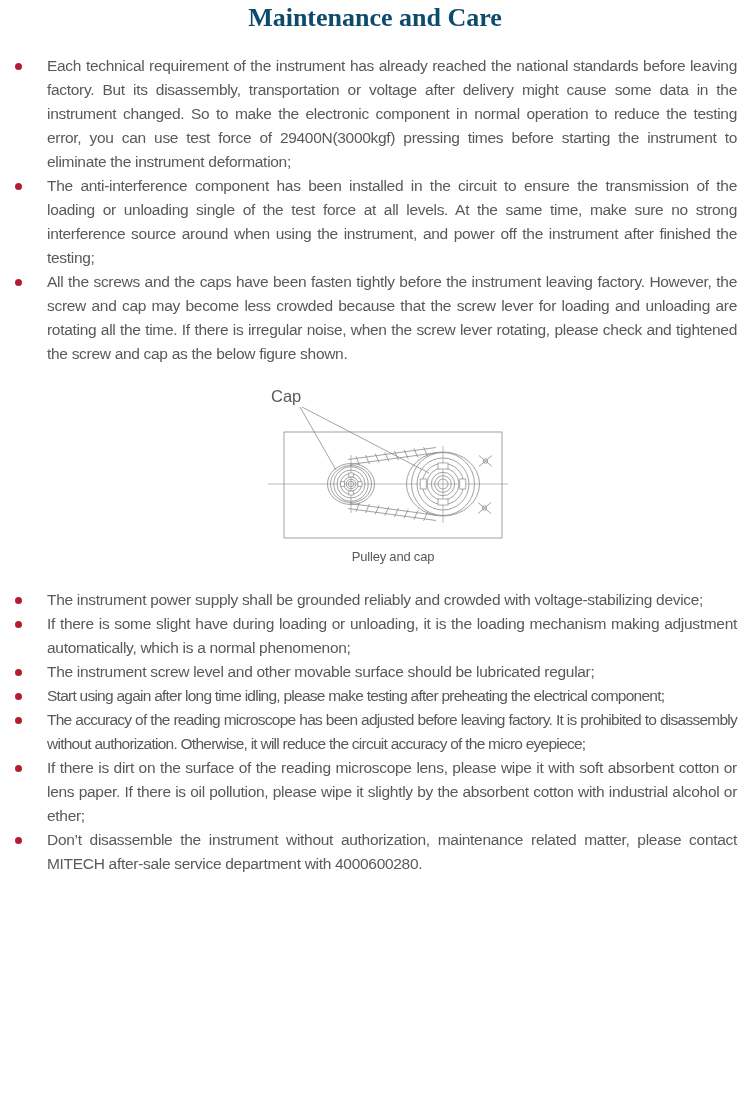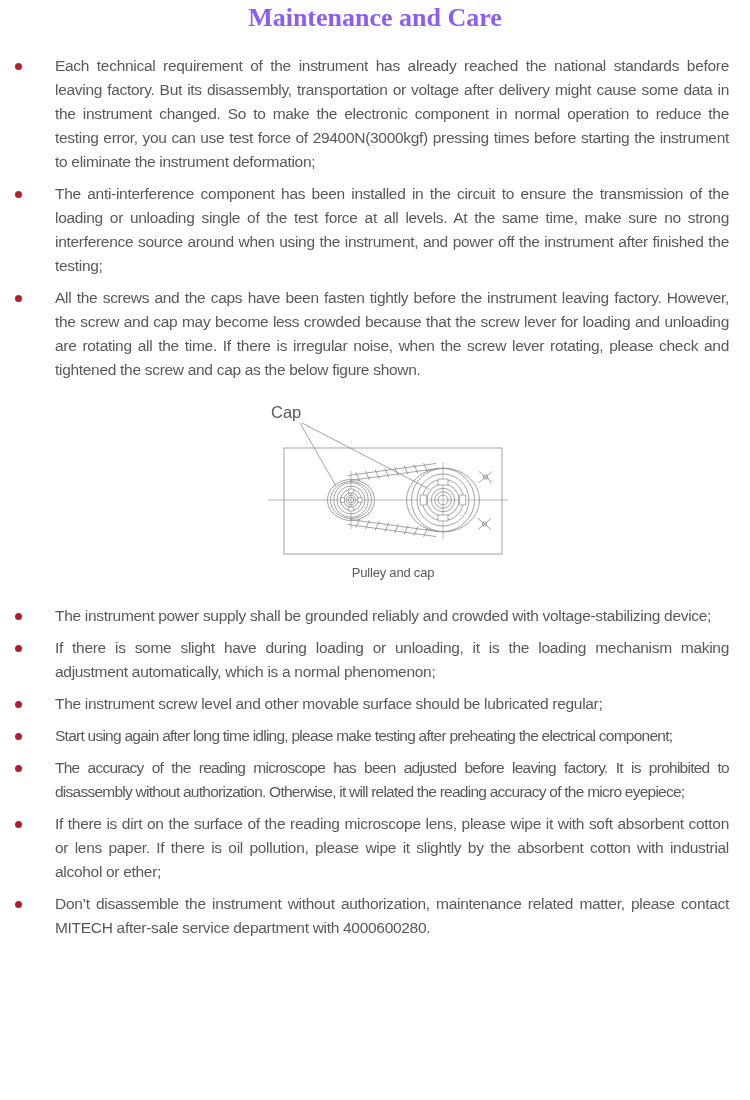--- a/index.html
+++ b/index.html
@@ -13,21 +13,21 @@
     overflow: hidden;
     font-family: "Liberation Sans", sans-serif;
   }
   .page-title {
     margin: 2px 0 0 0;
     text-align: center;
     font-family: "Liberation Serif", serif;
     font-weight: bold;
     font-size: 26px;
     line-height: 32px;
-    color: #8b5cf6;
+    color: #0c4a6e;
   }
   ul.blist {
     list-style: none;
     margin: 0;
     padding: 0;
   }
   ul.blist.top    { margin-top: 20px; }
   ul.blist.bottom { margin-top: 19px; }
   li.bitem {
     position: relative;
@@ -37,21 +37,21 @@
   li.bitem .dot {
     position: absolute;
     left: 15px;
     top: 8.5px;
     width: 7px;
     height: 7px;
     border-radius: 50%;
     background: #B01E31;
   }
   li.bitem p {
-    margin: 8px;
+    margin: 0;
     font-size: 15.5px;
     line-height: 24px;
     letter-spacing: -0.3px;
     color: #595959;
     text-align: justify;
   }
   li.bitem.condensed p { letter-spacing: -0.75px; }
   figure.pulley-figure {
     margin: 14px 0 0 0;
     padding: 0;
@@ -178,21 +178,21 @@
     <li class="bitem">
       <span class="dot"></span>
       <p>The instrument screw level and other movable surface should be lubricated regular;</p>
     </li>
     <li class="bitem condensed">
       <span class="dot"></span>
       <p>Start using again after long time idling, please make testing after preheating the electrical component;</p>
     </li>
     <li class="bitem condensed">
       <span class="dot"></span>
-      <p>The accuracy of the reading microscope has been adjusted before leaving factory. It is prohibited to disassembly without authorization. Otherwise, it will related the reading accuracy of the micro eyepiece;</p>
+      <p>The accuracy of the reading microscope has been adjusted before leaving factory. It is prohibited to disassembly without authorization. Otherwise, it will reduce the circuit accuracy of the micro eyepiece;</p>
     </li>
     <li class="bitem">
       <span class="dot"></span>
       <p>If there is dirt on the surface of the reading microscope lens, please wipe it with soft absorbent cotton or lens paper. If there is oil pollution, please wipe it slightly by the absorbent cotton with industrial alcohol or ether;</p>
     </li>
     <li class="bitem">
       <span class="dot"></span>
       <p>Don’t disassemble the instrument without authorization, maintenance related matter, please contact MITECH after-sale service department with 4000600280.</p>
     </li>
   </ul>

